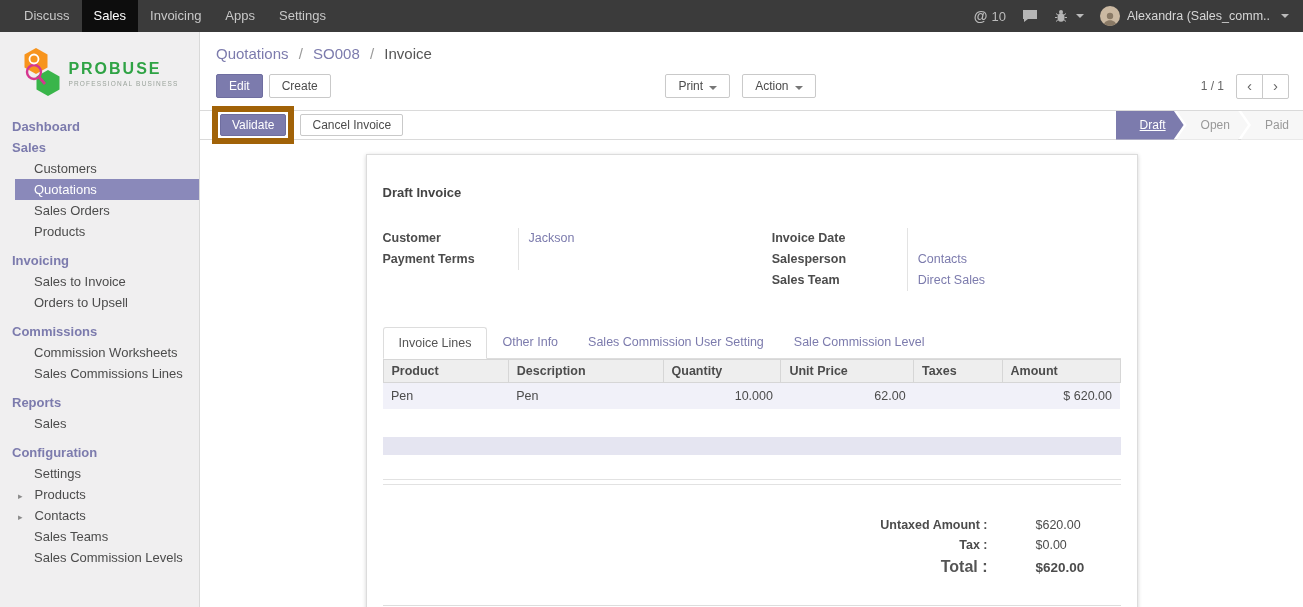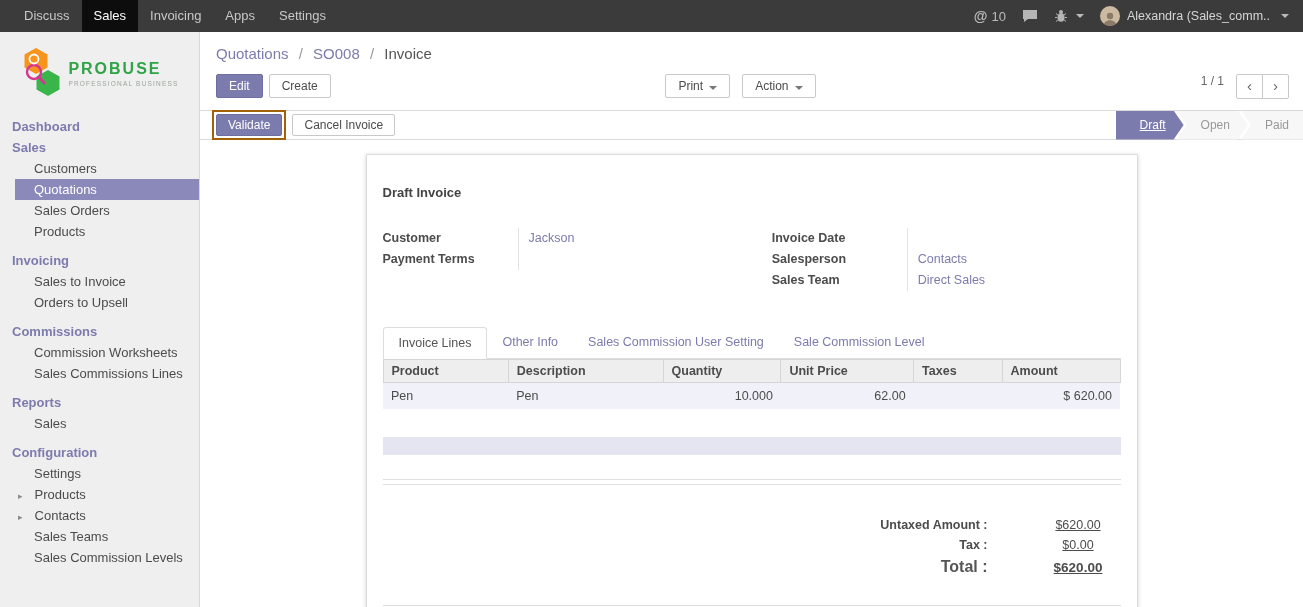--- a/index.html
+++ b/index.html
@@ -39,30 +39,30 @@
   .bc-link { color:#7c7bad; cursor:pointer; }
   .bc-sep { color:#999; margin:0 6px; }
   .bc-current { color:#555; }
 
   .controls { position:relative; display:flex; align-items:center; padding:0 14px 0 16px; margin-top:9px; height:30px; }
   .btn { font-size:12px; padding:4px 12px; border:1px solid #c9c9c9; background:#fff; color:#4c4c4c; border-radius:2px; cursor:pointer; font-family:inherit; }
   .btn-primary { background:#7c7bad; border-color:#6f6ea0; color:#fff; }
   .controls .btn + .btn { margin-left:6px; }
   .center-group { position:absolute; left:49%; transform:translateX(-50%); display:flex; gap:6px; }
   .btn .caret { border-top-color:#777; margin-left:6px; }
-  .pager { margin-left:auto; display:flex; gap:12px; }
+  .pager { margin-left:auto; display:flex; align-items:center; gap:12px; }
   .pager-text { font-size:12px; color:#666; }
   .pager-btns { display:flex; }
   .pbtn { width:27px; height:25px; border:1px solid #c9c9c9; background:#fff; color:#666; font-size:15px; line-height:22px; text-align:center; cursor:pointer; }
   .pbtn.prev { border-radius:2px 0 0 2px; }
   .pbtn.next { border-radius:0 2px 2px 0; margin-left:-1px; }
 
   
   .statusbar { display:flex; align-items:center; height:30px; border-top:1px solid #dadada; border-bottom:1px solid #dadada; background:#fff; padding-left:12px; margin-top:9px; }
-  .annotation-box { display:inline-block; border:2px solid #a16207; padding:2px; margin-right:6px; }
+  .annotation-box { display:inline-block; border:6px solid #a16207; padding:2px; margin-right:6px; }
   .statusbar .btn { padding:3px 11px; }
   .pipeline { margin-left:auto; display:flex; height:29px; overflow:hidden; }
   .stage { display:inline-flex; align-items:center; height:29px; padding:0 18px 0 24px; font-size:12px; color:#999; background:#f7f7f7; clip-path:polygon(0 0, calc(100% - 10px) 0, 100% 50%, calc(100% - 10px) 100%, 0 100%, 10px 50%); margin-left:-7px; cursor:pointer; }
   .stage:first-child { margin-left:0; clip-path:polygon(0 0, calc(100% - 10px) 0, 100% 50%, calc(100% - 10px) 100%, 0 100%);text-decoration:underline; }
   .stage:last-child { clip-path:polygon(0 0, 100% 0, 100% 100%, 0 100%, 10px 50%); padding-right:14px; }
   .stage.active { background:#7c7bad; color:#fff; }
 
   
   .sheet { width:772px; margin:14px auto 0; background:#fff; border:1px solid #dcdcdc; box-shadow:0 1px 4px rgba(0,0,0,.18); padding:16px 16px 30px; min-height:470px; }
   .sheet-title { font-weight:bold; font-size:13px; margin:14px 0 28px; color:#444; }
@@ -82,21 +82,21 @@
   td.num, th.num-h { }
   td.num { text-align:right; }
 
   .empty-band { margin-top:28px; height:18px; background:#e5e5f1; }
   .sep { border-top:1px solid #e2e2e2; margin-top:24px; }
   .sep2 { border-top:1px solid #e2e2e2; margin-top:4px; }
 
   .totals { margin-top:30px; margin-left:auto; width:300px; }
   .trow { display:flex; align-items:baseline; justify-content:flex-end; padding:3px 0;gap:48px; }
   .tlabel { font-weight:bold; color:#4c4c4c; font-size:12.5px; }
-  .tvalue { width:85px; text-align:center; font-size:12.5px; color:#4c4c4c;text-decoration:underline; }
+  .tvalue { width:85px; text-align:left; font-size:12.5px; color:#4c4c4c; }
   .trow.total .tlabel { font-size:16px; color:#555; }
   .trow.total .tvalue { font-size:13.5px; font-weight:bold; }
   .sheet-footer-divider { border-top:1px solid #ddd; margin-top:26px; }
 </style>
 </head>
 <body>
 
 <div class="screen">
 
   <header class="topbar">

